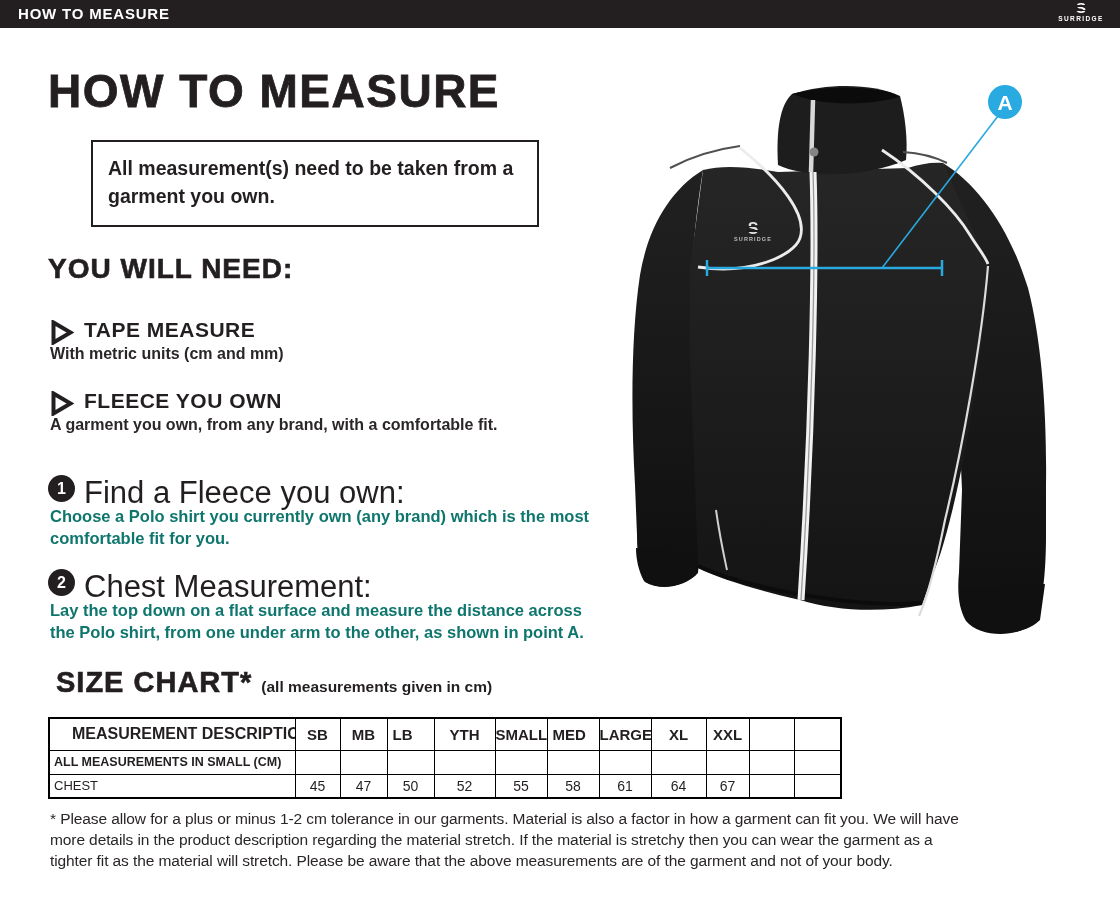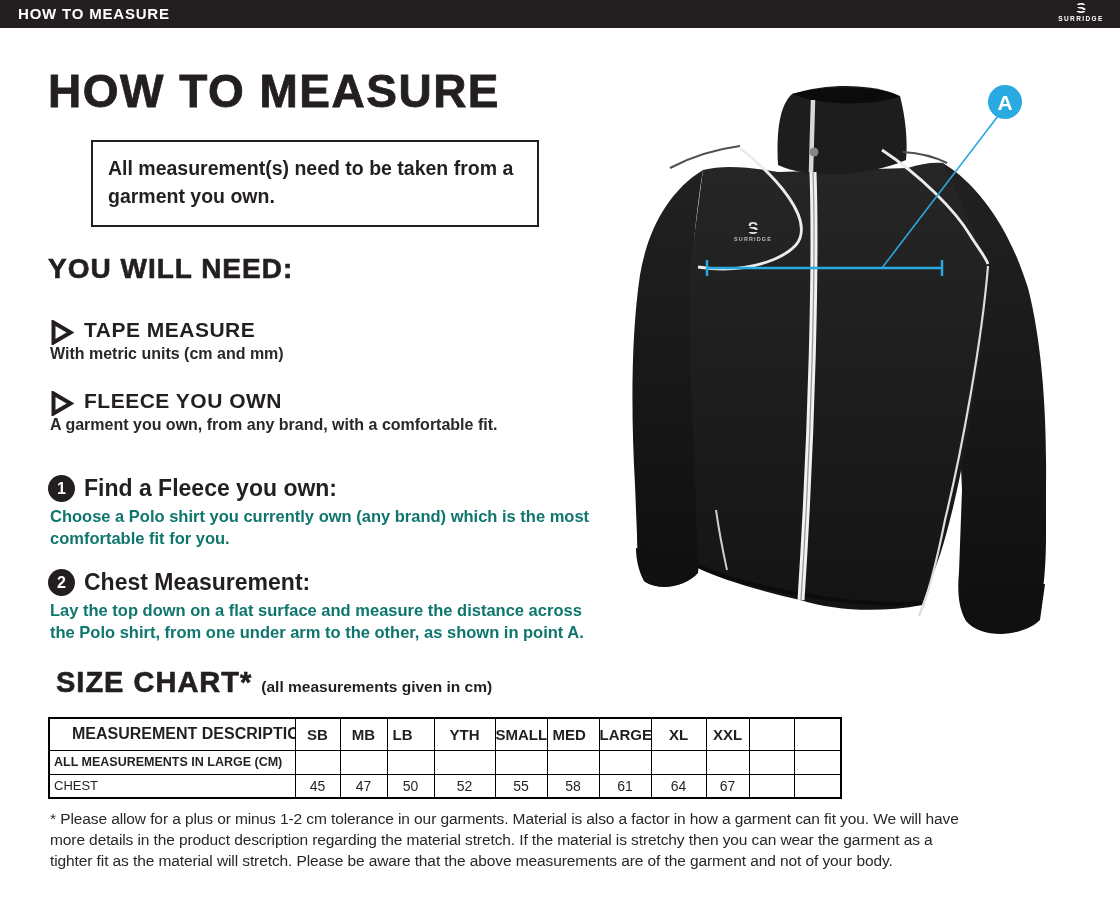--- a/index.html
+++ b/index.html
@@ -27,21 +27,21 @@
   .h2.ywn { left:48px; top:253px; }
 
   
   .ywn-item-label { position:absolute; font-size:21px; font-weight:bold; letter-spacing:0.5px; }
   .ywn-item-desc  { position:absolute; font-size:16px; font-weight:bold; color:#2b2728; }
   .tri-icon { position:absolute; width:24px; height:25px; }
 
   
   .step-badge { position:absolute; width:27px; height:27px; border-radius:50%; background:#231f20;
                 color:#fff; font-size:16px; font-weight:bold; text-align:center; line-height:27px; }
-  .step-title { position:absolute; font-size:23px; font-weight:bold; }
+  .step-title { position:absolute; font-size:31px; font-weight:normal; }
   .step-desc  { position:absolute; width:545px; font-size:16.5px; font-weight:bold;
                 line-height:1.33; color:#0f766e; }
 
   
   .sc-head { position:absolute; left:56px; top:666px; white-space:nowrap; }
   .sc-head .big { font-size:29px; font-weight:bold; letter-spacing:1px; -webkit-text-stroke:0.6px #231f20; }
   .sc-head .small { font-size:15.5px; font-weight:bold; margin-left:9px; }
   table.sizechart { position:absolute; left:48px; top:717px; width:792px; border-collapse:collapse;
                     table-layout:fixed; border:2px solid #000; }
   .sizechart th, .sizechart td { border:1px solid #000; white-space:nowrap; overflow:hidden; }
@@ -134,21 +134,21 @@
           <th>MED</th>
           <th>LARGE</th>
           <th>XL</th>
           <th>XXL</th>
           <th></th>
           <th></th>
         </tr>
       </thead>
     <tbody>
         <tr>
-          <td>ALL MEASUREMENTS IN LARGE (CM)</td>
+          <td>ALL MEASUREMENTS IN SMALL (CM)</td>
           <td></td>
           <td></td>
           <td></td>
           <td></td>
           <td></td>
           <td></td>
           <td></td>
           <td></td>
           <td></td>
           <td></td>

